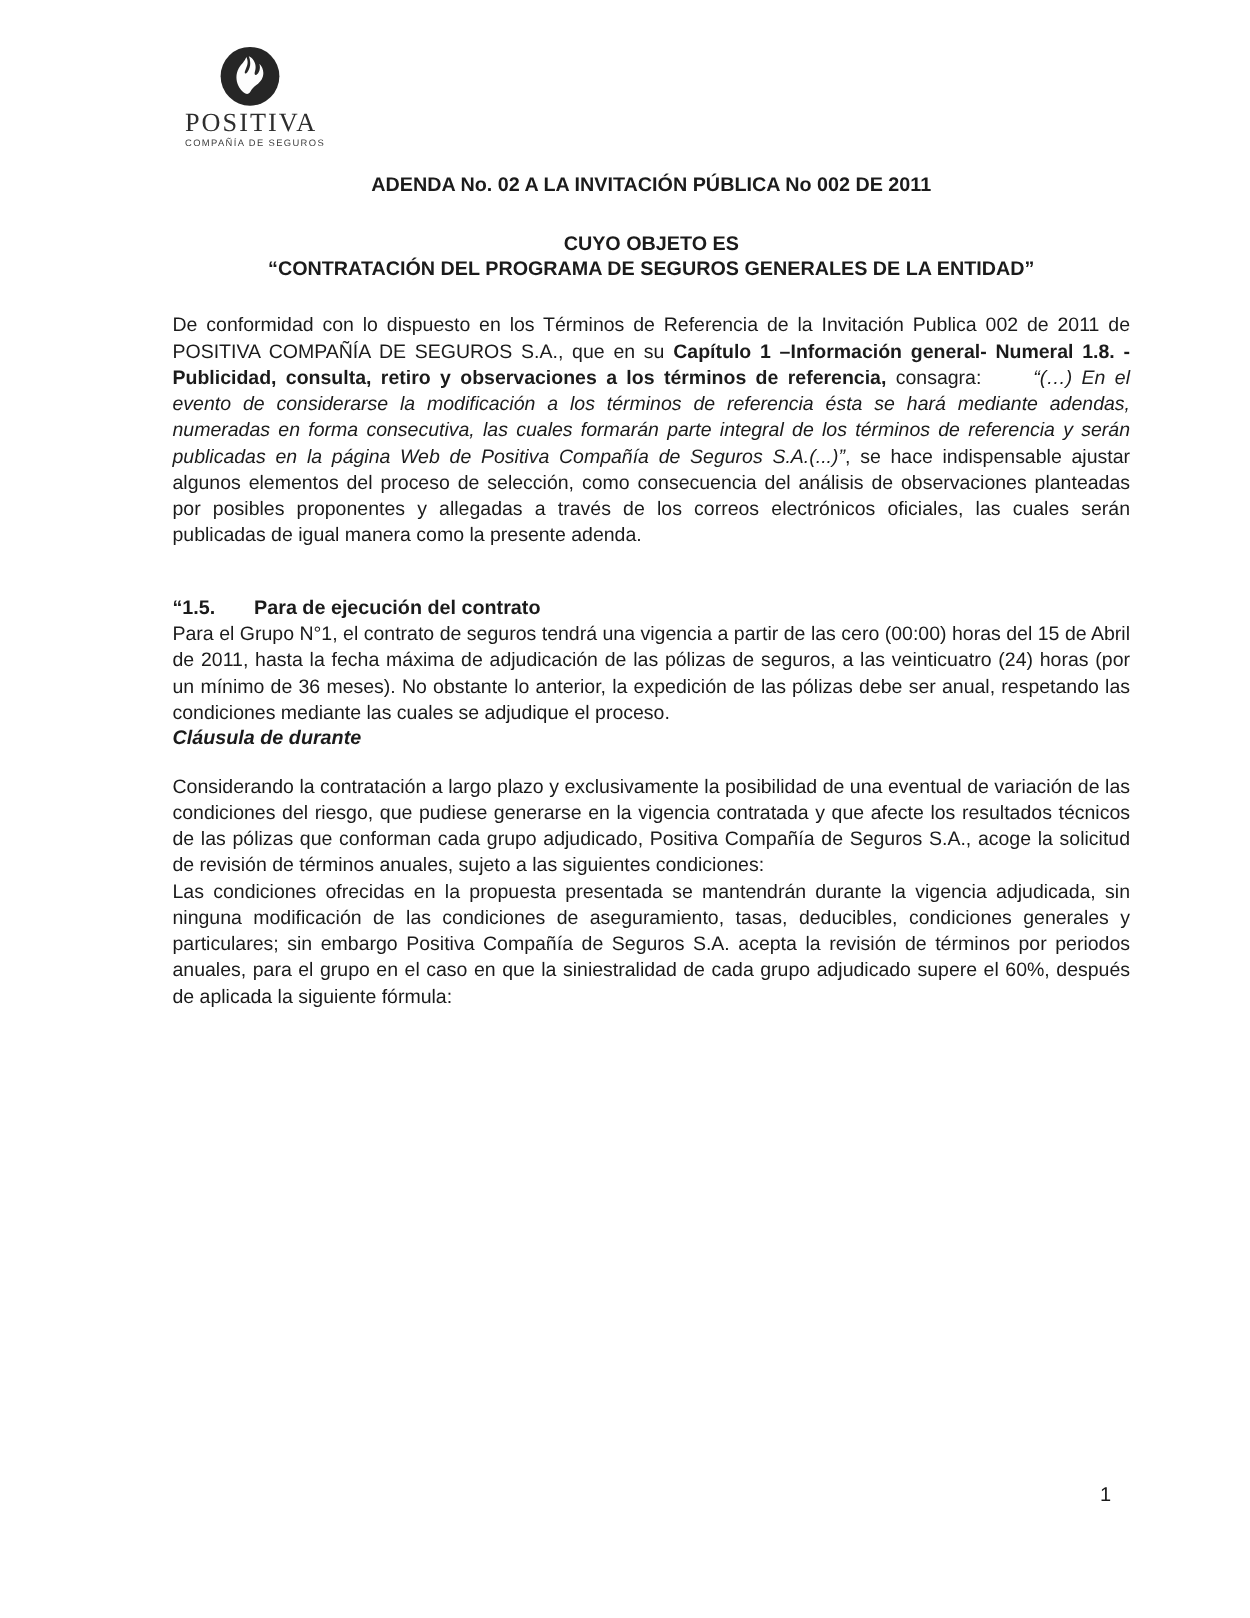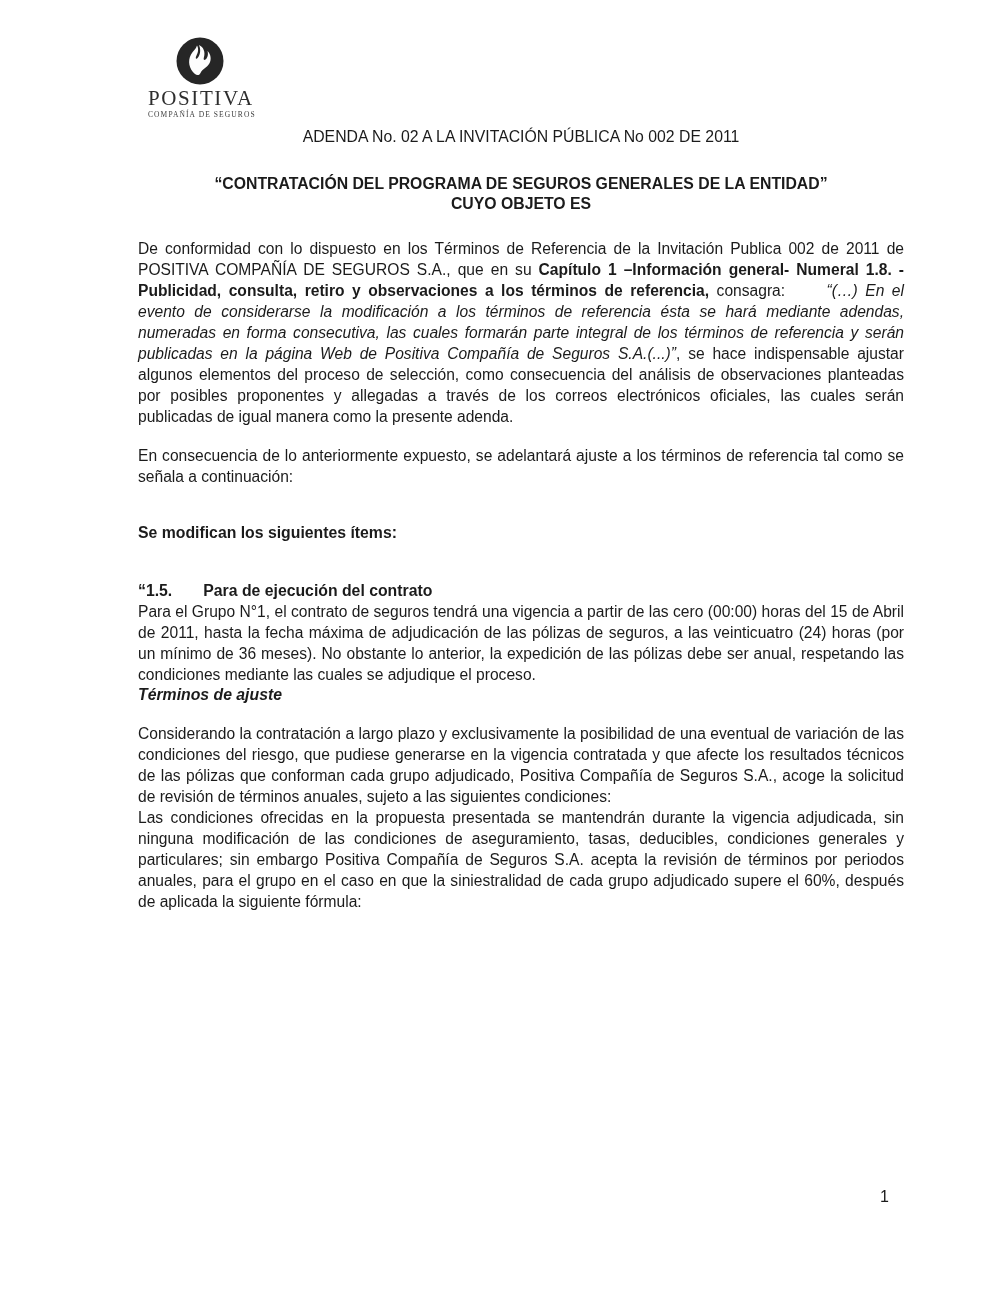--- a/index.html
+++ b/index.html
@@ -25,35 +25,35 @@
   .logo-brand {
     font-family:"Liberation Serif","DejaVu Serif",serif;
     font-size:21px;
     letter-spacing:1.6px;
     color:#2e2e2e;
     line-height:21px;
     margin-top:2px;
     white-space:nowrap;
   }
   .logo-tagline {
-    font-family:Liberation Serif, serif;
+    font-family:Liberation Sans, sans-serif;
     font-size:7.5px;
     letter-spacing:1.1px;
     color:#3c3c3c;
     line-height:9px;
     margin-top:1px;
     white-space:nowrap;
   }
   
   .doc-title {
     font-size:15.8px;
-    font-weight:400;
+    font-weight:700;
     text-align:center;
     line-height:20px;
-    margin:8px 0 0 0;
+    margin:20px 0 0 0;
   }
   .doc-subtitle {
     margin-top:27px;
     text-align:center;
     font-weight:700;
     font-size:15.8px;
     line-height:20px;
   }
   .h-bold {
     font-weight:700;
@@ -111,38 +111,36 @@
             C35.8,18 36.8,23.5 34.2,27.8 C32,31.5 27.5,33 25.5,37 C24,39.8 21.8,39.5 20,38 Z"></path>
         </svg>
       </span>
       <div class="logo-brand">POSITIVA</div>
       <div class="logo-tagline">COMPAÑÍA DE SEGUROS</div>
     </div>
 
     <h1 class="doc-title">ADENDA No. 02 A LA INVITACIÓN PÚBLICA No 002 DE 2011</h1>
 
     <div class="doc-subtitle">
+      <div>CUYO OBJETO ES</div>
       <div>“CONTRATACIÓN DEL PROGRAMA DE SEGUROS GENERALES DE LA ENTIDAD”</div>
-      <div>CUYO OBJETO ES</div>
     </div>
 
     <p class="para mt-24"><span>De conformidad con lo dispuesto en los Términos de Referencia de la Invitación Publica 002 de 2011 de POSITIVA COMPAÑÍA DE SEGUROS S.A., que en su </span><span class="b">Capítulo 1 –Información general- Numeral 1.8. - Publicidad, consulta, retiro y observaciones a los términos de referencia,</span><span> consagra: </span><span class="i">“(…) En el evento de considerarse la modificación a los términos de referencia ésta se hará mediante adendas, numeradas en forma consecutiva, las cuales formarán parte integral de los términos de referencia y serán publicadas en la página Web de Positiva Compañía de Seguros S.A.(...)”</span><span>, se hace indispensable ajustar algunos elementos del proceso de selección, como consecuencia del análisis de observaciones planteadas por posibles proponentes y allegadas a través de los correos electrónicos oficiales, las cuales serán publicadas de igual manera como la presente adenda.</span></p>
 
-    <p class="para mt-18">En consecuencia de lo anteriormente expuesto, se adelantará ajuste a los términos de referencia tal como se señala a continuación:</p>
 
-    <p class="h-bold mt-36">Se modifican los siguientes ítems:</p>
 
     <p class="h-bold mt-38">
       <span class="sec-num">“1.5.</span><span>Para de ejecución del contrato</span>
     </p>
 
     <p class="para mt-20">Para el Grupo N°1, el contrato de seguros tendrá una vigencia a partir de las cero (00:00) horas del 15 de Abril de 2011, hasta la fecha máxima de adjudicación de las pólizas de seguros, a las veinticuatro (24) horas (por un mínimo de 36 meses). No obstante lo anterior, la expedición de las pólizas debe ser anual, respetando las condiciones mediante las cuales se adjudique el proceso.</p>
 
 
-    <p class="h-bold-italic mt-20">Términos de ajuste</p>
+    <p class="h-bold-italic mt-20">Cláusula de durante</p>
 
     <p class="para mt-18">Considerando la contratación a largo plazo y exclusivamente la posibilidad de una eventual de variación de las condiciones del riesgo, que pudiese generarse en la vigencia contratada y que afecte los resultados técnicos de las pólizas que conforman cada grupo adjudicado, Positiva Compañía de Seguros S.A., acoge la solicitud de revisión de términos anuales, sujeto a las siguientes condiciones:</p>
 
     <p class="para mt-20">Las condiciones ofrecidas en la propuesta presentada se mantendrán durante la vigencia adjudicada, sin ninguna modificación de las condiciones de aseguramiento, tasas, deducibles, condiciones generales y particulares; sin embargo Positiva Compañía de Seguros S.A. acepta la revisión de términos por periodos anuales, para el grupo en el caso en que la siniestralidad de cada grupo adjudicado supere el 60%, después de aplicada la siguiente fórmula:</p>
 
   </div>
 
   <div class="page-number">1</div>
 </div>
 

